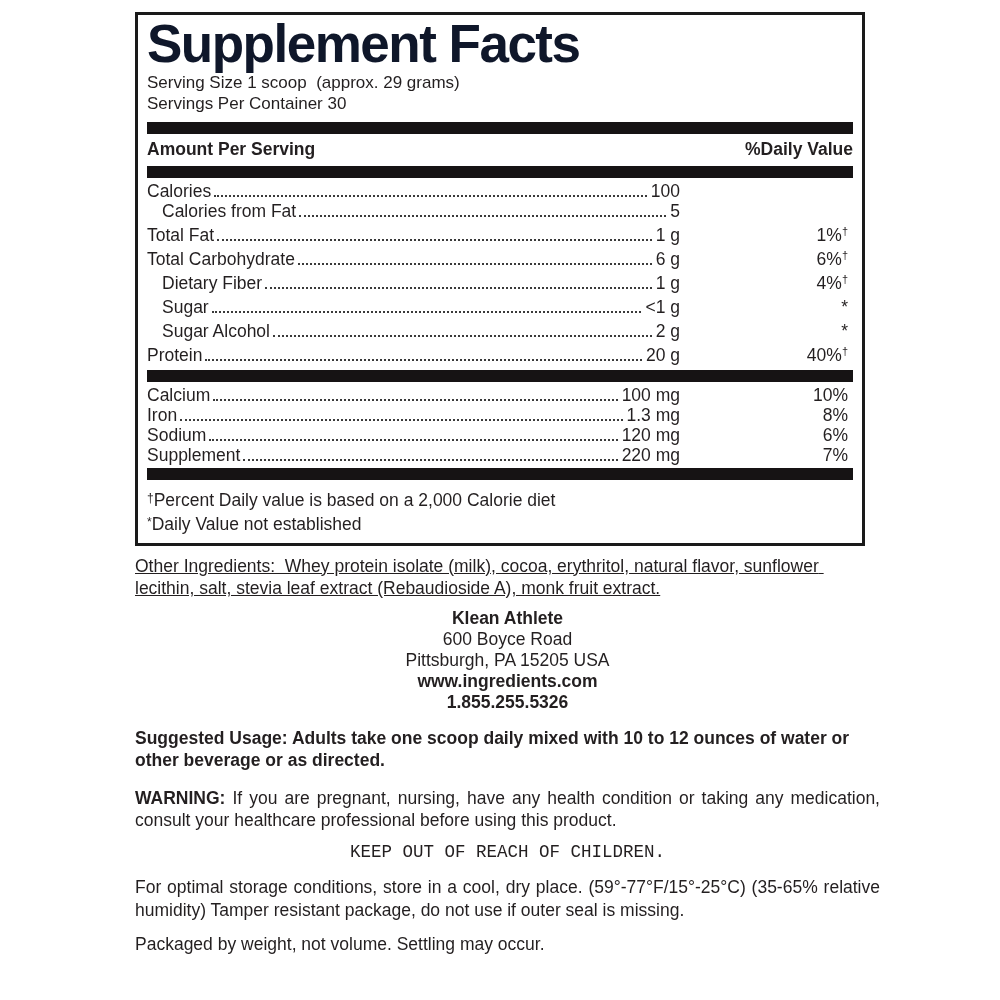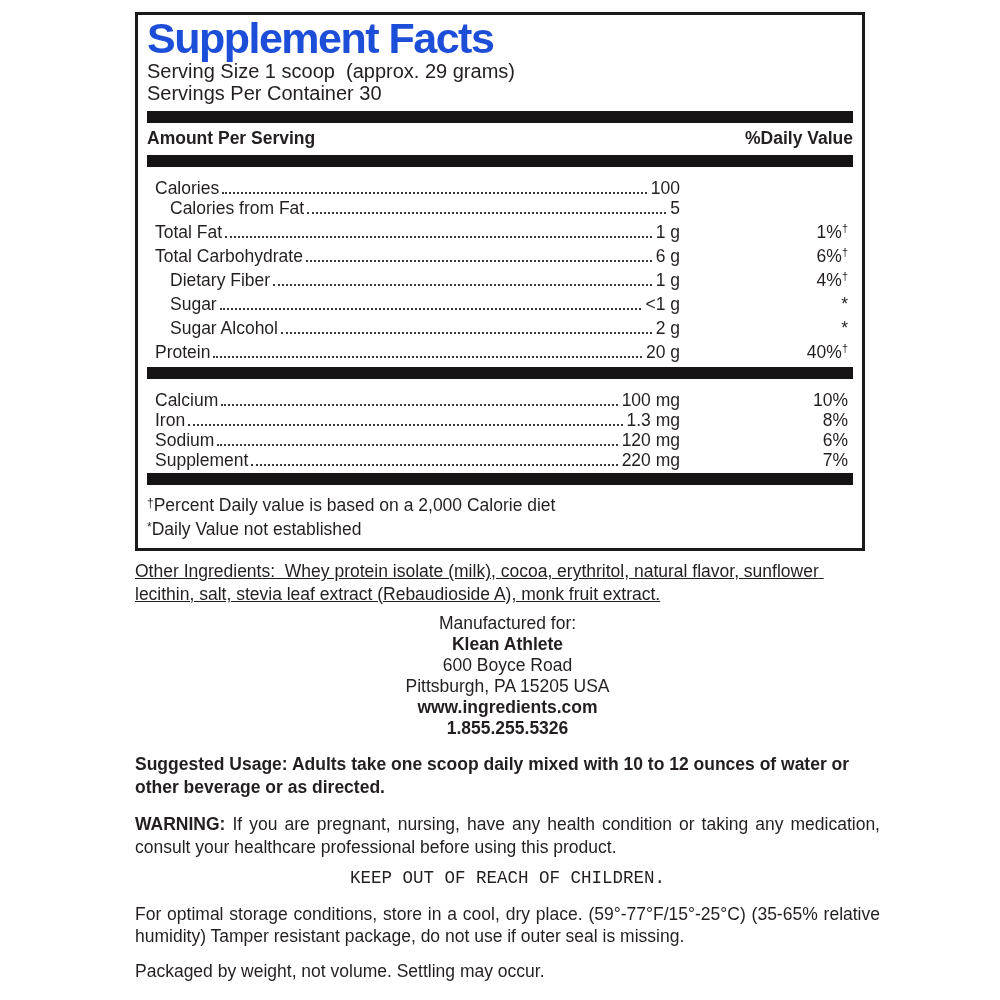--- a/index.html
+++ b/index.html
@@ -23,29 +23,29 @@
 
   
   .facts-box {
     border: 3px solid #1a1a1a;
     width: 730px;
     box-sizing: border-box;
     padding: 1px 9px 8px 9px;
     background: #fff;
   }
   .facts-title {
-    font-size: 43px;
+    font-size: 53px;
     font-weight: bold;
     letter-spacing: -1.5px;
     line-height: 1.05;
-    color: #1d4ed8;
+    color: #0f172a;
     white-space: nowrap;
   }
   .serving-line {
-    font-size: 20px;
+    font-size: 17px;
     line-height: 21.5px;
     white-space: pre-wrap;
   }
   .bar {
     height: 12px;
     background: #161314;
   }
   .bar-top    { margin-top: 7px; }
   .bar-mid    { margin-top: 2px; }
   .header-row {
@@ -75,21 +75,21 @@
     width: 168px;
     text-align: right;
     padding-right: 5px;
     white-space: nowrap;
   }
   .dv-mark {
     font-size: 11px;
     vertical-align: 6px;
     letter-spacing: 0;
   }
-  .nutrient-rows { padding-top: 11px; padding-bottom: 3px; margin-left: 8px; }
+  .nutrient-rows { padding-top: 3px; padding-bottom: 3px; }
   .footnotes {
     padding-top: 7px;
     font-size: 17.5px;
     line-height: 22px;
   }
   .fn-mark {
     font-size: 12px;
     vertical-align: 4px;
   }
 
@@ -236,21 +236,20 @@
 
       <div class="footnotes">
         <div><span class="fn-mark">†</span><span>Percent Daily value is based on a 2,000 Calorie diet</span></div>
         <div><span class="fn-mark">*</span><span>Daily Value not established</span></div>
       </div>
     </div>
 
     <p class="para other-ingredients">Other Ingredients:  Whey protein isolate (milk), cocoa, erythritol, natural flavor, sunflower lecithin, salt, stevia leaf extract (Rebaudioside A), monk fruit extract.</p>
 
     <div class="mfr-block">
-      <div>Manufactured for:</div>
       <div class="b">Klean Athlete</div>
       <div>600 Boyce Road</div>
       <div>Pittsburgh, PA 15205 USA</div>
       <div class="b">www.ingredients.com</div>
       <div class="b">1.855.255.5326</div>
     </div>
 
 
     <p class="para suggested">Suggested Usage: Adults take one scoop daily mixed with 10 to 12 ounces of water or other beverage or as directed.</p>
 

